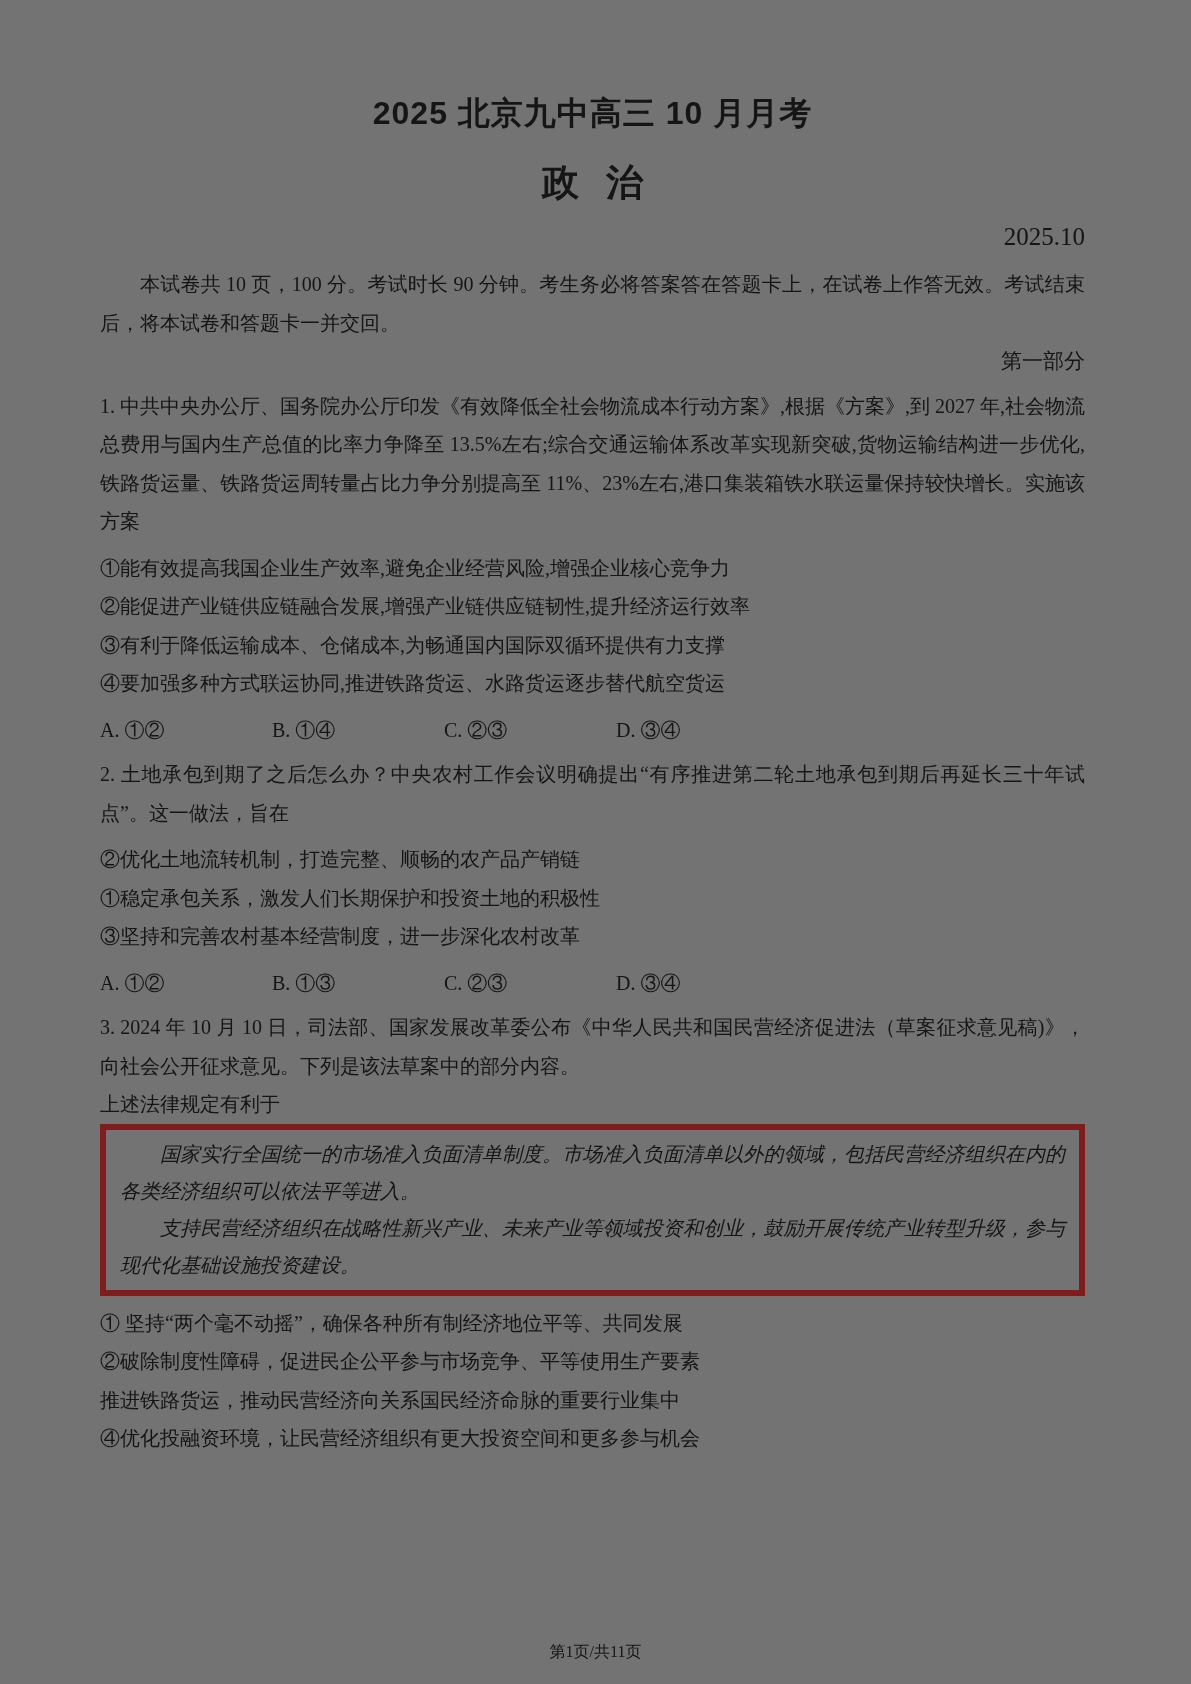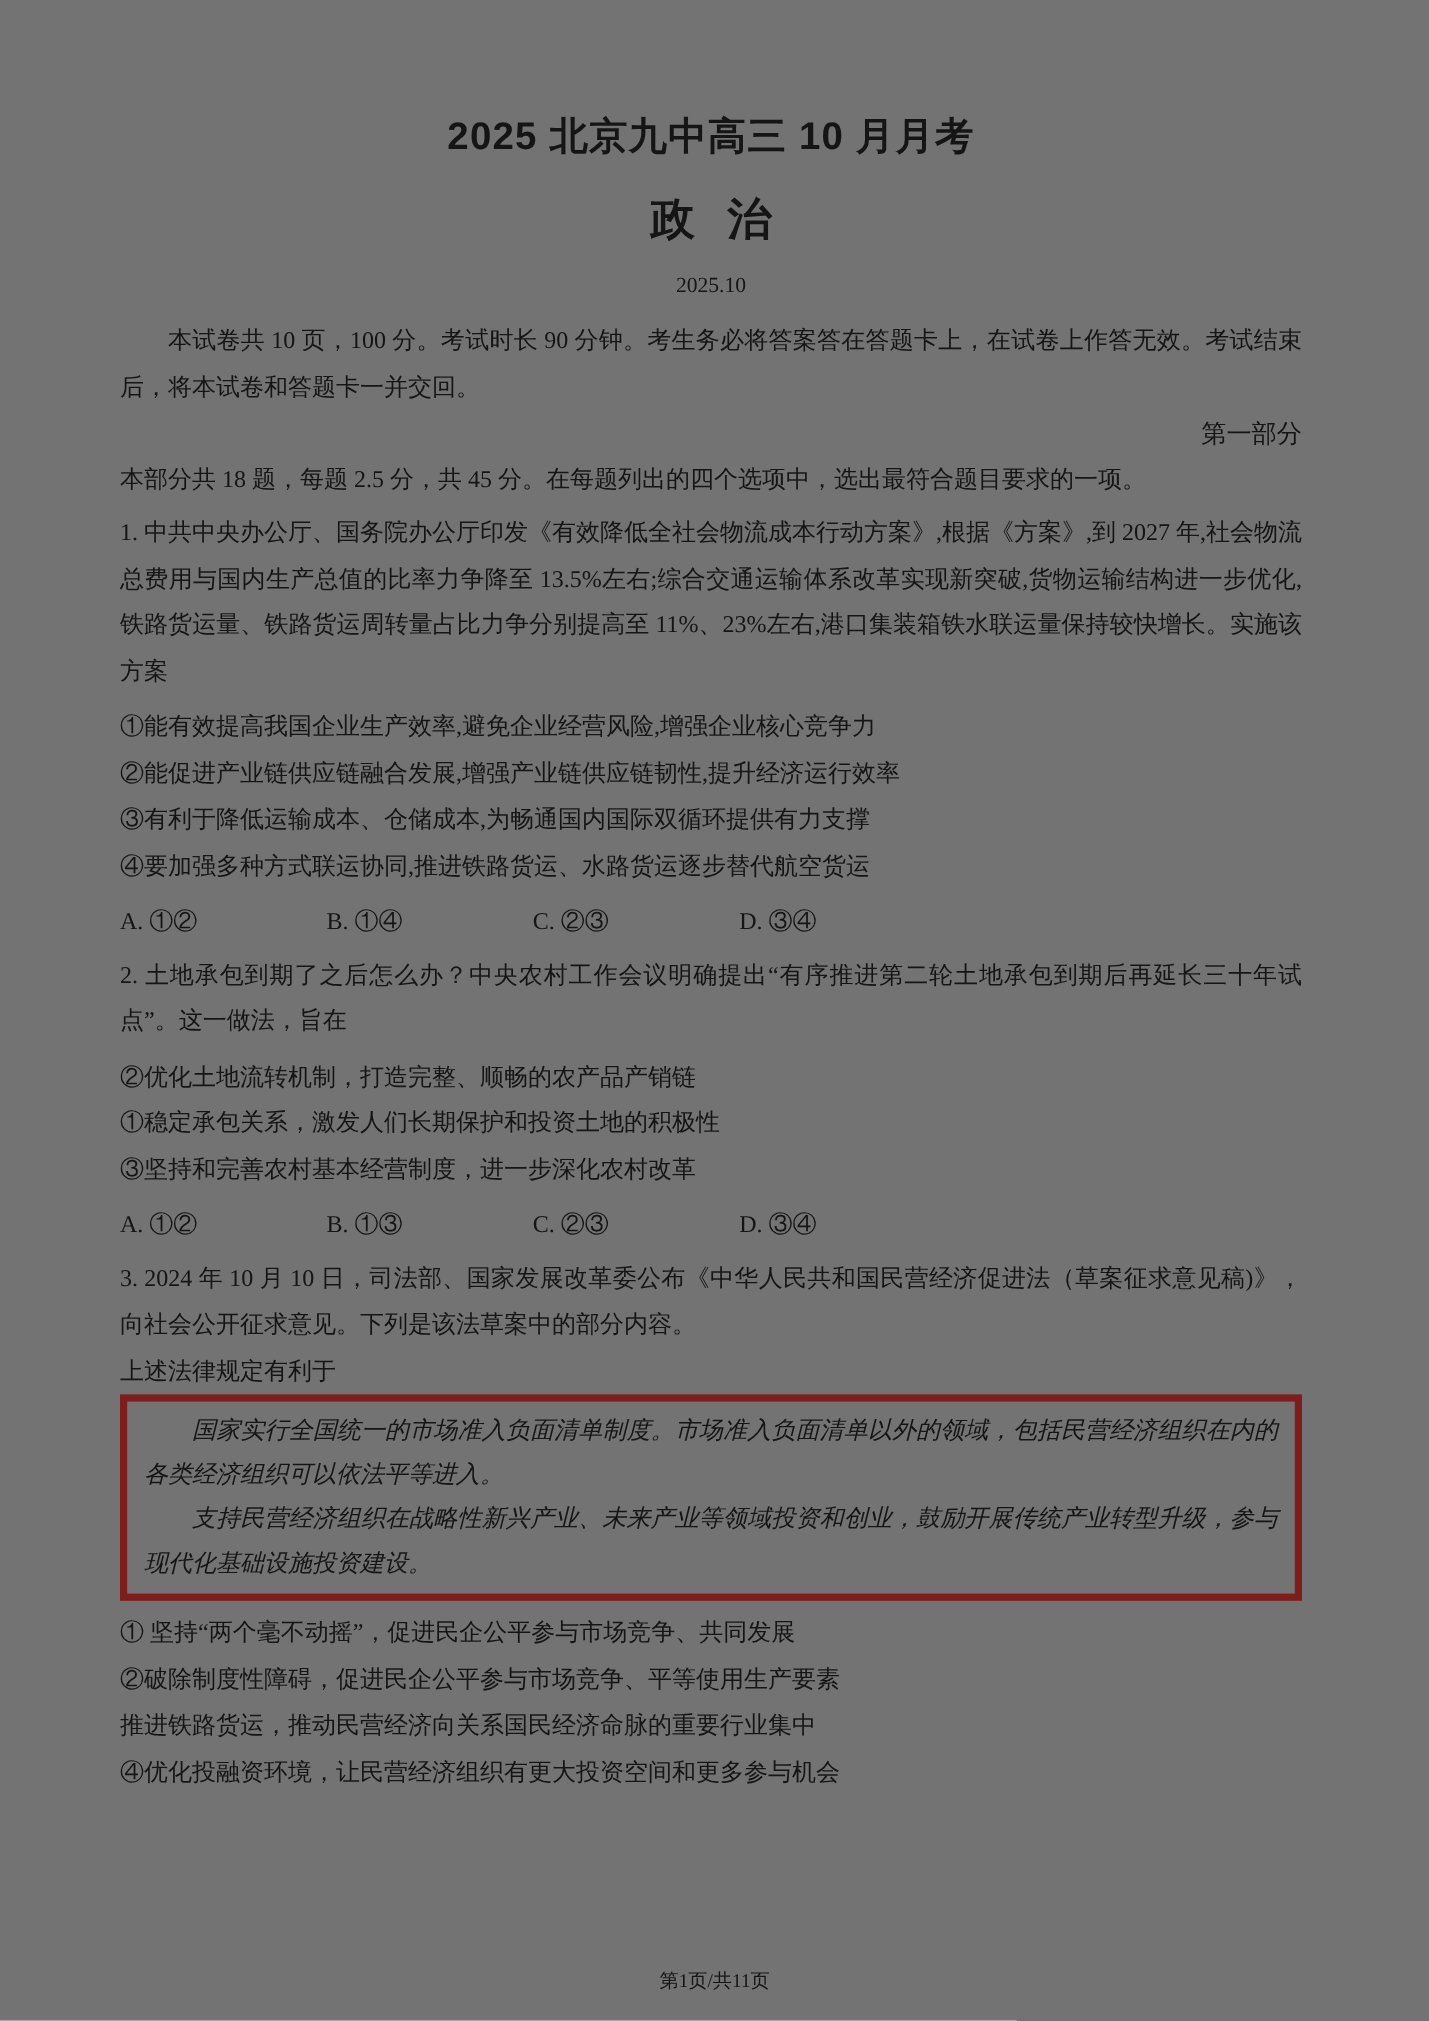--- a/index.html
+++ b/index.html
@@ -31,22 +31,22 @@
     justify-content: center;
     gap: 27px;
     margin-top: 33px;
     font-family: "Liberation Sans", "DejaVu Sans", sans-serif;
     font-weight: 700;
     font-size: 37px;
     line-height: 40px;
   }
   .date {
     margin-top: 21px;
-    text-align: center;
-    font-size: 18px;
+    text-align: right;
+    font-size: 25px;
     line-height: 26px;
   }
   .intro {
     margin: 15px 0 0 0;
     text-indent: 2em;
     text-align: justify;
     line-height: 38.5px;
   }
   .sec-head {
     margin: 0;
@@ -113,21 +113,20 @@
     <span>政</span>
     <span>治</span>
   </div>
 
   <div class="date">2025.10</div>
 
   <p class="intro">本试卷共 10 页，100 分。考试时长 90 分钟。考生务必将答案答在答题卡上，在试卷上作答无效。考试结束后，将本试卷和答题卡一并交回。</p>
 
   <h2 class="sec-head">第一部分</h2>
 
-  <p class="sec-desc">本部分共 18 题，每题 2.5 分，共 45 分。在每题列出的四个选项中，选出最符合题目要求的一项。</p>
 
   <section>
     <p class="stem">1. 中共中央办公厅、国务院办公厅印发《有效降低全社会物流成本行动方案》,根据《方案》,到 2027 年,社会物流总费用与国内生产总值的比率力争降至 13.5%左右;综合交通运输体系改革实现新突破,货物运输结构进一步优化,铁路货运量、铁路货运周转量占比力争分别提高至 11%、23%左右,港口集装箱铁水联运量保持较快增长。实施该方案</p>
     <div class="items">
       <p class="item">①能有效提高我国企业生产效率,避免企业经营风险,增强企业核心竞争力</p>
       <p class="item">②能促进产业链供应链融合发展,增强产业链供应链韧性,提升经济运行效率</p>
       <p class="item">③有利于降低运输成本、仓储成本,为畅通国内国际双循环提供有力支撑</p>
       <p class="item">④要加强多种方式联运协同,推进铁路货运、水路货运逐步替代航空货运</p>
     </div>
     <div class="options">
@@ -154,21 +153,21 @@
   </section>
 
   <section>
     <p class="stem">3. 2024 年 10 月 10 日，司法部、国家发展改革委公布《中华人民共和国民营经济促进法（草案征求意见稿)》，向社会公开征求意见。下列是该法草案中的部分内容。</p>
     <p class="lead">上述法律规定有利于</p>
     <div class="quote-box">
       <p>国家实行全国统一的市场准入负面清单制度。市场准入负面清单以外的领域，包括民营经济组织在内的各类经济组织可以依法平等进入。</p>
       <p>支持民营经济组织在战略性新兴产业、未来产业等领域投资和创业，鼓励开展传统产业转型升级，参与现代化基础设施投资建设。</p>
     </div>
     <div class="items">
-      <p class="item">① 坚持“两个毫不动摇”，促进民企公平参与市场竞争、共同发展</p>
+      <p class="item">① 坚持“两个毫不动摇”，确保各种所有制经济地位平等、共同发展</p>
       <p class="item">②破除制度性障碍，促进民企公平参与市场竞争、平等使用生产要素</p>
       <p class="item">推进铁路货运，推动民营经济向关系国民经济命脉的重要行业集中</p>
       <p class="item">④优化投融资环境，让民营经济组织有更大投资空间和更多参与机会</p>
     </div>
   </section>
 
   <div class="footer">第1页/共11页</div>
 
 </div>
 

